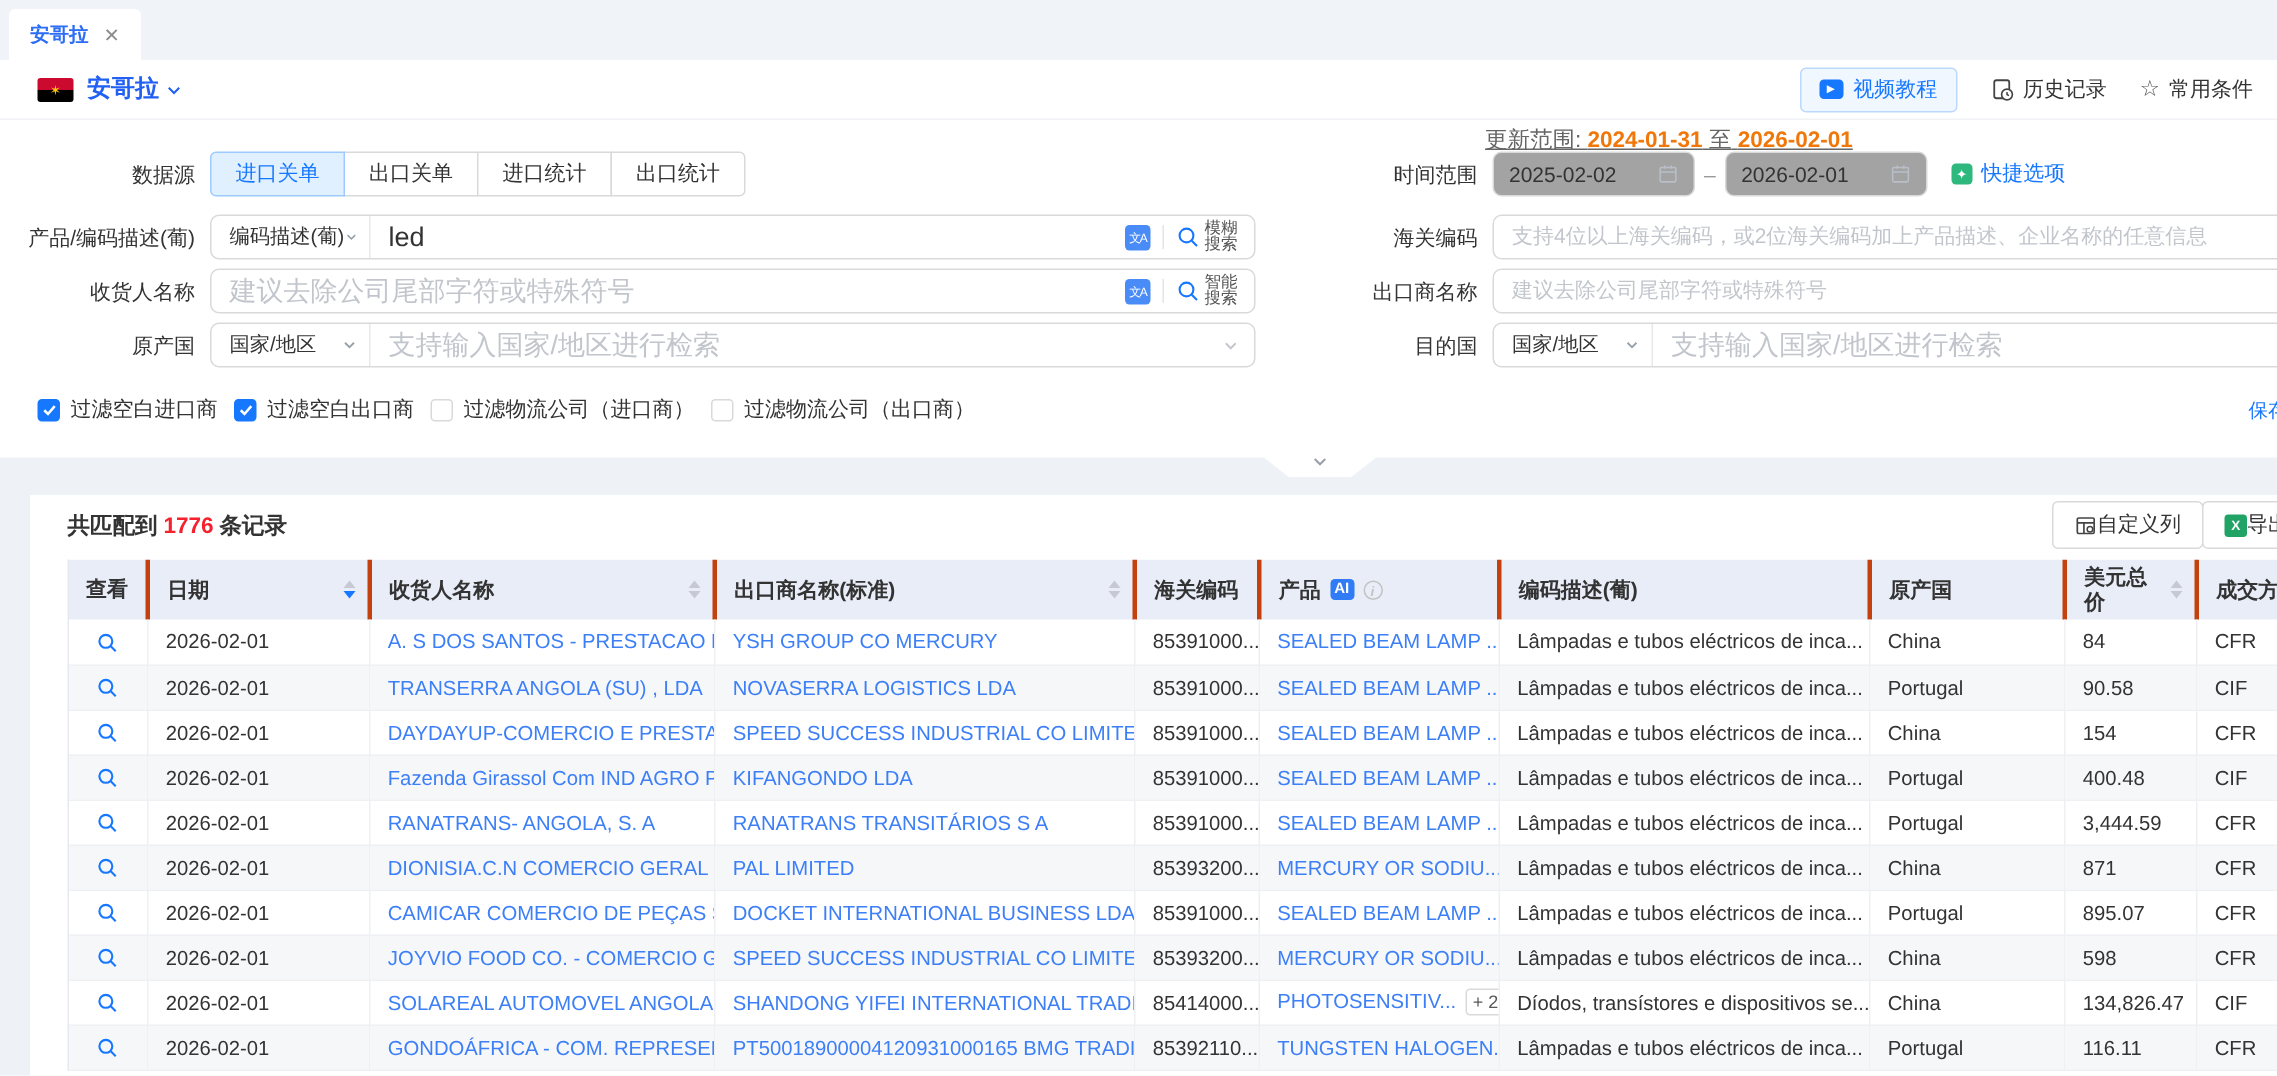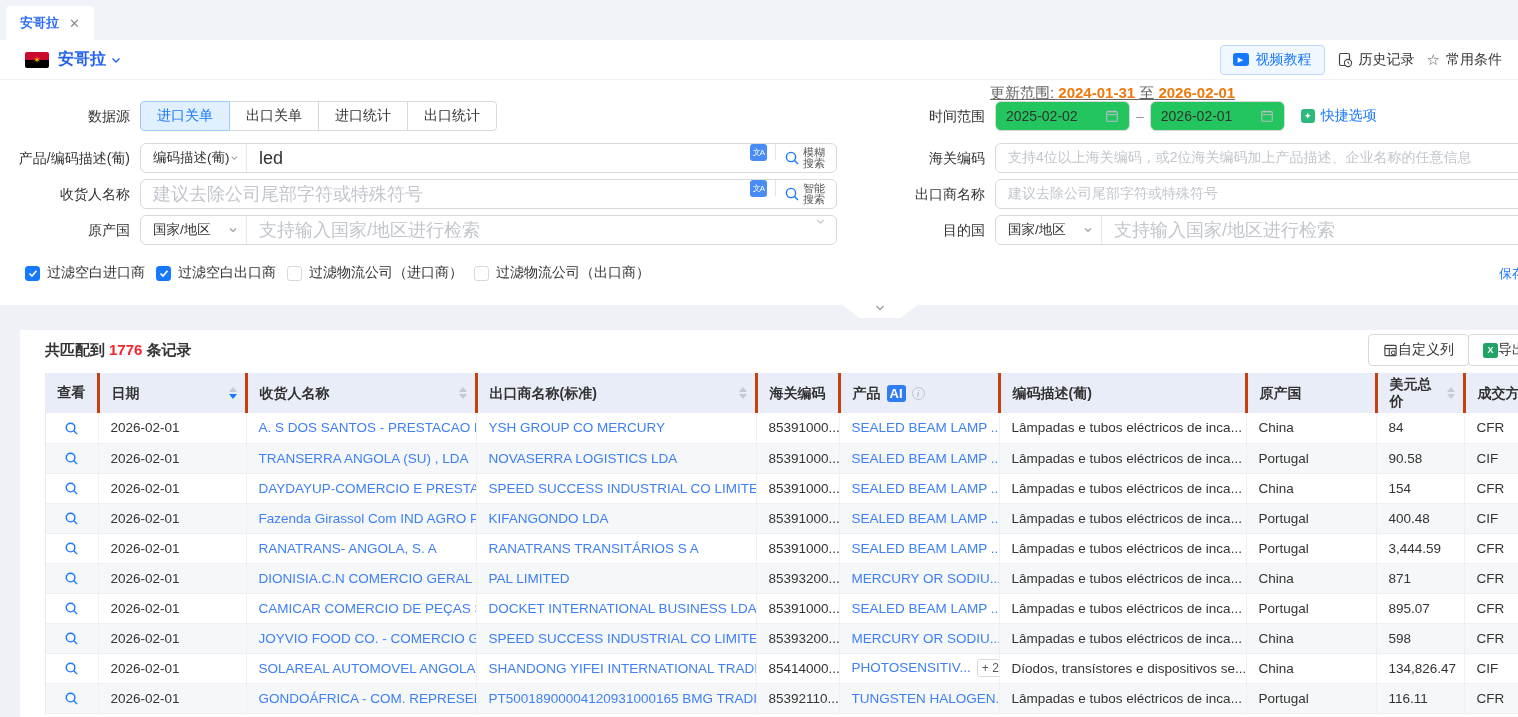--- a/index.html
+++ b/index.html
@@ -10,21 +10,21 @@
   .tabbar { height:40px; background:#f0f3f8; display:flex; align-items:flex-end; }
   .tab { height:34px; background:#fff; display:flex; align-items:center; gap:10px; padding:0 14px; border-radius:4px 4px 0 0; }
   .tab-title { color:#2b6df5; font-size:13px; font-weight:600; }
   .tab-close { color:#8c8c8c; font-size:13px; line-height:1; cursor:pointer; }
 
   
   .app-header { height:40px; background:#fff; display:flex; align-items:center; padding:0 16px 0 25px; border-bottom:1px solid #f0f2f6; }
   .flag { width:24px; height:16px; border-radius:2px; overflow:hidden; display:inline-block; position:relative; background:linear-gradient(#cc092f 0 50%,#000 50% 100%); }
   .flag::after { content:"✶"; position:absolute; left:0; right:0; top:0; bottom:0; color:#ffcb00; font-size:9px; line-height:16px; text-align:center; }
   .country-name { color:#2160f3; font-weight:bold; font-size:16px; margin:0 4px 0 9px; }
-  .hdr-right { margin-left:auto; display:flex; align-items:center; gap:12px; }
+  .hdr-right { margin-left:auto; display:flex; align-items:center; gap:22px; }
   .btn-video { display:flex; align-items:center; gap:7px; height:30px; padding:0 12px; background:#f0f7ff; border:1px solid #bcd8ff; border-radius:4px; color:#1677ff; cursor:pointer; font-size:14px; }
   .play-ic { width:16px; height:13px; background:#1677ff; border-radius:3px; color:#fff; font-size:7px; line-height:13px; text-align:center; display:inline-block; }
   .btn-plain { display:flex; align-items:center; gap:6px; background:none; border:none; color:#333; font-size:14px; cursor:pointer; }
   .btn-plain svg { display:block; }
   .star-ic { font-size:15px; color:#555; line-height:1; }
 
   
   .filter-panel { position:relative; height:225px; background:#fff; }
   .flabel { position:absolute; width:130px; text-align:right; line-height:30px; color:#333; font-size:14px; white-space:nowrap; }
   .flabel-r { position:absolute; width:100px; left:885px; text-align:right; line-height:30px; color:#333; font-size:14px; white-space:nowrap; }
@@ -33,31 +33,31 @@
   .update-range b { color:#f0780a; }
 
   .seg-group { position:absolute; left:140px; top:21px; display:flex; }
   .seg { height:30px; padding:0 16px; background:#fff; border:1px solid #d9d9d9; margin-left:-1px; font-size:14px; color:#333; cursor:pointer; position:relative; font-family:inherit; }
   .seg:first-child { border-radius:4px 0 0 4px; margin-left:0; }
   .seg:last-child { border-radius:0 4px 4px 0; }
   .seg.active { background:#e1f0ff; color:#1677ff; border-color:#9ecbff; z-index:1; }
 
   .row-time { top:21px; }
   .date-wrap { position:absolute; left:995px; top:21px; display:flex; align-items:center; }
-  .date-input { width:135px; height:30px; border:1px solid #d9d9d9; border-radius:6px; display:flex; align-items:center; justify-content:space-between; padding:0 10px; font-size:14px; color:#333; background:#22c55e; cursor:pointer; }
+  .date-input { width:135px; height:30px; border:1px solid #d9d9d9; border-radius:6px; display:flex; align-items:center; justify-content:space-between; padding:0 10px; font-size:14px; color:#333; background:#a3a3a3; cursor:pointer; }
   .date-dash { color:#999; margin:0 6px; }
   .quick-opt { display:flex; align-items:center; gap:6px; margin-left:16px; cursor:pointer; }
   .quick-ic { width:14px; height:14px; background:#2eb87e; border-radius:3px; color:#fff; font-size:9px; line-height:14px; text-align:center; }
   .quick-txt { color:#1677ff; font-size:14px; }
 
   .fgroup { position:absolute; left:140px; width:697px; height:30px; border:1px solid #d9d9d9; border-radius:6px; display:flex; align-items:center; background:#fff; }
   .fg-select { width:106px; height:100%; display:flex; align-items:center; justify-content:space-between; padding:0 8px 0 12px; border-right:1px solid #e8e8e8; font-size:13.5px; color:#333; cursor:pointer; white-space:nowrap; }
   .fg-input { flex:1; height:100%; display:flex; align-items:center; padding:0 12px; font-size:18px; color:#333; }
   .fg-input.ph, .ph { color:#c2c6cc; }
-  .addon { display:flex; gap:8px; padding:0 10px 0 4px; height:100%; }
+  .addon { display:flex; align-items:center; gap:8px; padding:0 10px 0 4px; height:100%; }
   .tr-ic { width:17px; height:17px; background:#4a8cf7; border-radius:3px; color:#fff; font-size:8px; line-height:17px; text-align:center; letter-spacing:-1px; cursor:pointer; }
   .addon-div { width:1px; height:16px; background:#e3e5e8; }
   .srch-btn { display:flex; align-items:center; gap:3px; cursor:pointer; }
   .srch-txt { font-size:11px; line-height:11px; color:#555; width:23px; }
   .sel-caret { color:#98a0aa; }
   .finput-r { position:absolute; left:995px; width:540px; height:30px; border:1px solid #d9d9d9; border-radius:6px; display:flex; align-items:center; padding:0 12px; font-size:14px; background:#fff; white-space:nowrap; overflow:hidden; }
   .fgroup-r { position:absolute; left:995px; width:540px; height:30px; border:1px solid #d9d9d9; border-radius:6px; display:flex; align-items:center; background:#fff; }
 
   .cb-row { position:absolute; left:25px; top:184px; display:flex; gap:11px; align-items:center; }
   .cb-item { display:flex; align-items:center; gap:7px; cursor:pointer; }
@@ -82,21 +82,21 @@
   table { border-collapse:collapse; table-layout:fixed; width:1568px; }
   thead th { background:#e9edf8; height:40px; font-size:14px; font-weight:bold; color:#333; text-align:left; padding:0 8px 0 12px; border-right:3px solid #c2410c; }
   thead th.c-center { text-align:center; padding:0; }
   .th-wrap { display:flex; align-items:center; gap:6px; }
   .th-label { white-space:normal; line-height:17px; }
   .carets { display:flex; flex-direction:column; gap:2px; margin-left:auto; }
   .caret { width:0; height:0; border-left:4px solid transparent; border-right:4px solid transparent; }
   .caret.up { border-bottom:5px solid #c6c9d2; }
   .caret.down { border-top:5px solid #c6c9d2; }
   .caret.down.on { border-top-color:#1677ff; }
-  .ai-badge { background:#2f7cf6; color:#fff; font-size:13px; font-weight:bold; border-radius:3px; padding:2px 3px; line-height:1; }
+  .ai-badge { background:#2f7cf6; color:#fff; font-size:10px; font-weight:bold; border-radius:3px; padding:2px 3px; line-height:1; }
   .info-icon { width:13px; height:13px; border:1px solid #c3c3c3; border-radius:50%; color:#c3c3c3; font-size:9px; line-height:12px; text-align:center; font-style:italic; }
 
   tbody td { height:30px; font-size:13.5px; color:#333; padding:0 12px; border-bottom:1px solid #eef0f4; border-right:1px solid #eef0f4; white-space:nowrap; overflow:hidden; }
   tbody tr.stripe td { background:#f6f7f9; }
   td.c-view { text-align:center; padding:0; }
   .view-btn { display:inline-flex; cursor:pointer; vertical-align:middle; }
   .cell-link { color:#3d7ff7; cursor:pointer; }
   .plus-badge { display:inline-block; border:1px solid #d9d9d9; border-radius:3px; color:#595959; background:#fff; font-size:12px; padding:0 4px; margin-left:6px; line-height:16px; }
 </style>
 </head>

